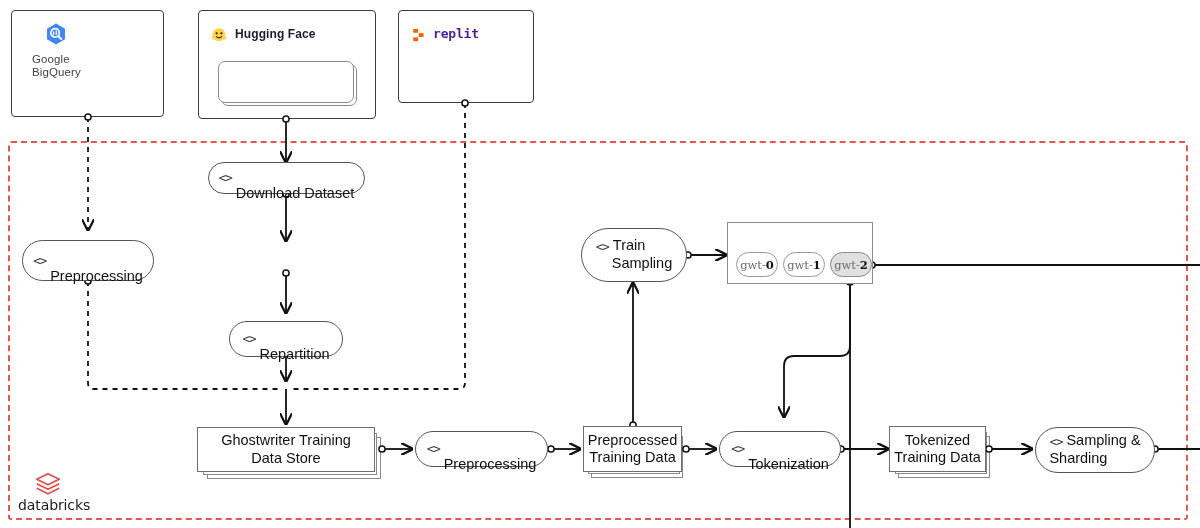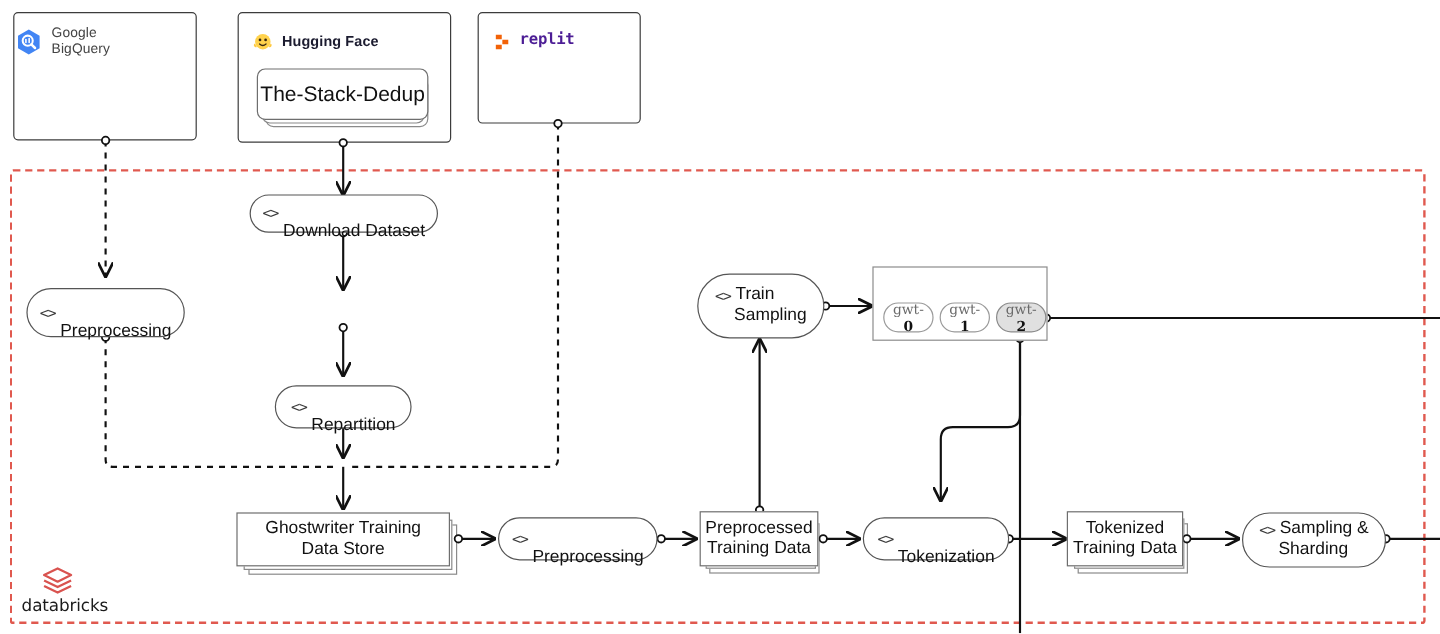--- a/index.html
+++ b/index.html
@@ -132,21 +132,20 @@
     border:1px solid #9a9a9a;
     border-radius:999px;
     background:#fff;
     display:flex;
     align-items:center;
     justify-content:center;
     box-sizing:border-box;
     font-family:"DejaVu Serif", serif;
     font-size:11.5px;
     color:#6a6a6a;
-    flex-direction:column;
   }
   .chip.sel{background:#e0e0e0;border-color:#8a8a8a;}
   .chip b{color:#111;font-weight:bold;}
 
   
   #edges{position:absolute;left:0;top:0;width:1200px;height:528px;z-index:2;}
 
   
   .brand{position:absolute;z-index:6;}
   .brandtxt{
@@ -225,21 +224,21 @@
       <path d="M 989 449 L 1032 449" marker-end="url(#arrow)"></path>
       <circle cx="989" cy="449" r="3.1" fill="#fff" stroke="#111" stroke-width="1.5"></circle>
 
       <path d="M 1155 449 L 1200 449"></path>
       <circle cx="1155" cy="449" r="3.1" fill="#fff" stroke="#111" stroke-width="1.5"></circle>
 
     </g>
   </svg>
 
   <div class="srcbox abs" style="left:11px;top:10px;width:153px;height:107px;"></div>
-  <div class="srchdr" style="left:12px;top:22px;">
+  <div class="srchdr" style="left:32px;top:22px;flex-direction:column;">
     <svg width="24" height="24" viewBox="0 0 24 24">
       <polygon points="12,1.6 21,6.8 21,17.2 12,22.4 3,17.2 3,6.8" fill="#4285F4"></polygon>
       <circle cx="11.1" cy="10.9" r="4.2" fill="none" stroke="#ffffff" stroke-width="1.7"></circle>
       <line x1="14.1" y1="13.9" x2="17.2" y2="17.0" stroke="#ffffff" stroke-width="2.1" stroke-linecap="round"></line>
       <line x1="9.6" y1="10.0" x2="9.6" y2="12.4" stroke="#ffffff" stroke-width="1.3" stroke-linecap="round"></line>
       <line x1="12.3" y1="9.2" x2="12.3" y2="12.4" stroke="#ffffff" stroke-width="1.3" stroke-linecap="round"></line>
     </svg>
     <div>
       <div class="lbl">Google</div>
       <div class="lbl">BigQuery</div>
@@ -253,21 +252,20 @@
       <circle cx="8.9" cy="9.7" r="1.5" fill="#3b2a12"></circle>
       <circle cx="15.1" cy="9.7" r="1.5" fill="#3b2a12"></circle>
       <path d="M 8.4 14.2 Q 12 17.6 15.6 14.2" fill="none" stroke="#3b2a12" stroke-width="1.4" stroke-linecap="round"></path>
       <path d="M 3.2 13.6 q -1.9 1.0 -0.7 3.2 q 1.1 1.9 2.9 0.7 z" fill="#FFC83D"></path>
       <path d="M 20.8 13.6 q 1.9 1.0 0.7 3.2 q -1.1 1.9 -2.9 0.7 z" fill="#FFC83D"></path>
     </svg>
     <div class="lbl bold">Hugging Face</div>
   </div>
   <div class="stackshadow" style="left:221px;top:64px;width:136px;height:42px;"></div>
   <div class="stackshadow" style="left:218px;top:61px;width:136px;height:42px;"></div>
-  <div class="datasetbox" style="left:214px;top:57px;width:143px;height:43px;">The-Stack-Dedup</div>
 
   <div class="srcbox abs" style="left:398px;top:10px;width:136px;height:93px;"></div>
   <div class="srchdr" style="left:411px;top:27px;">
     <svg width="15" height="15" viewBox="0 0 24 24">
       <path d="M 3.5 3.2 L 11.4 3.2 L 11.4 9.2 L 3.5 9.2 Z" fill="#F26207"></path>
       <path d="M 12.2 9.9 L 20.1 9.9 L 20.1 15.9 L 12.2 15.9 Z" fill="#F26207"></path>
       <path d="M 3.5 16.6 L 11.4 16.6 L 11.4 22.6 L 3.5 22.6 Z" fill="#F26207"></path>
     </svg>
     <div class="lbl mono">replit</div>
   </div>
@@ -349,21 +347,21 @@
       <div>Training Data</div>
     </div>
   </div>
 
   <div class="proc" style="left:1035px;top:427px;width:120px;height:46px;">
     <div style="display:flex;flex-direction:column;align-items:flex-start;">
       <div style="display:flex;align-items:center;">
         <span class="code">&lt;&gt;</span>
         <span>Sampling &amp;</span>
       </div>
-      <div style="margin-left:16px;">Sharding</div>
+      <div style="">Sharding</div>
     </div>
   </div>
 
   <div class="brand" style="left:33px;top:470px;">
     <svg width="30" height="30" viewBox="0 0 24 24">
       <path d="M 12 3.0 L 21 7.4 L 12 11.8 L 3 7.4 Z" fill="none" stroke="#d9534f" stroke-width="1.5" stroke-linejoin="round"></path>
       <path d="M 3 11.0 L 12 15.4 L 21 11.0" fill="none" stroke="#d9534f" stroke-width="1.5" stroke-linejoin="round"></path>
       <path d="M 3 14.6 L 12 19.0 L 21 14.6" fill="none" stroke="#d9534f" stroke-width="1.5" stroke-linejoin="round"></path>
     </svg>
   </div>

